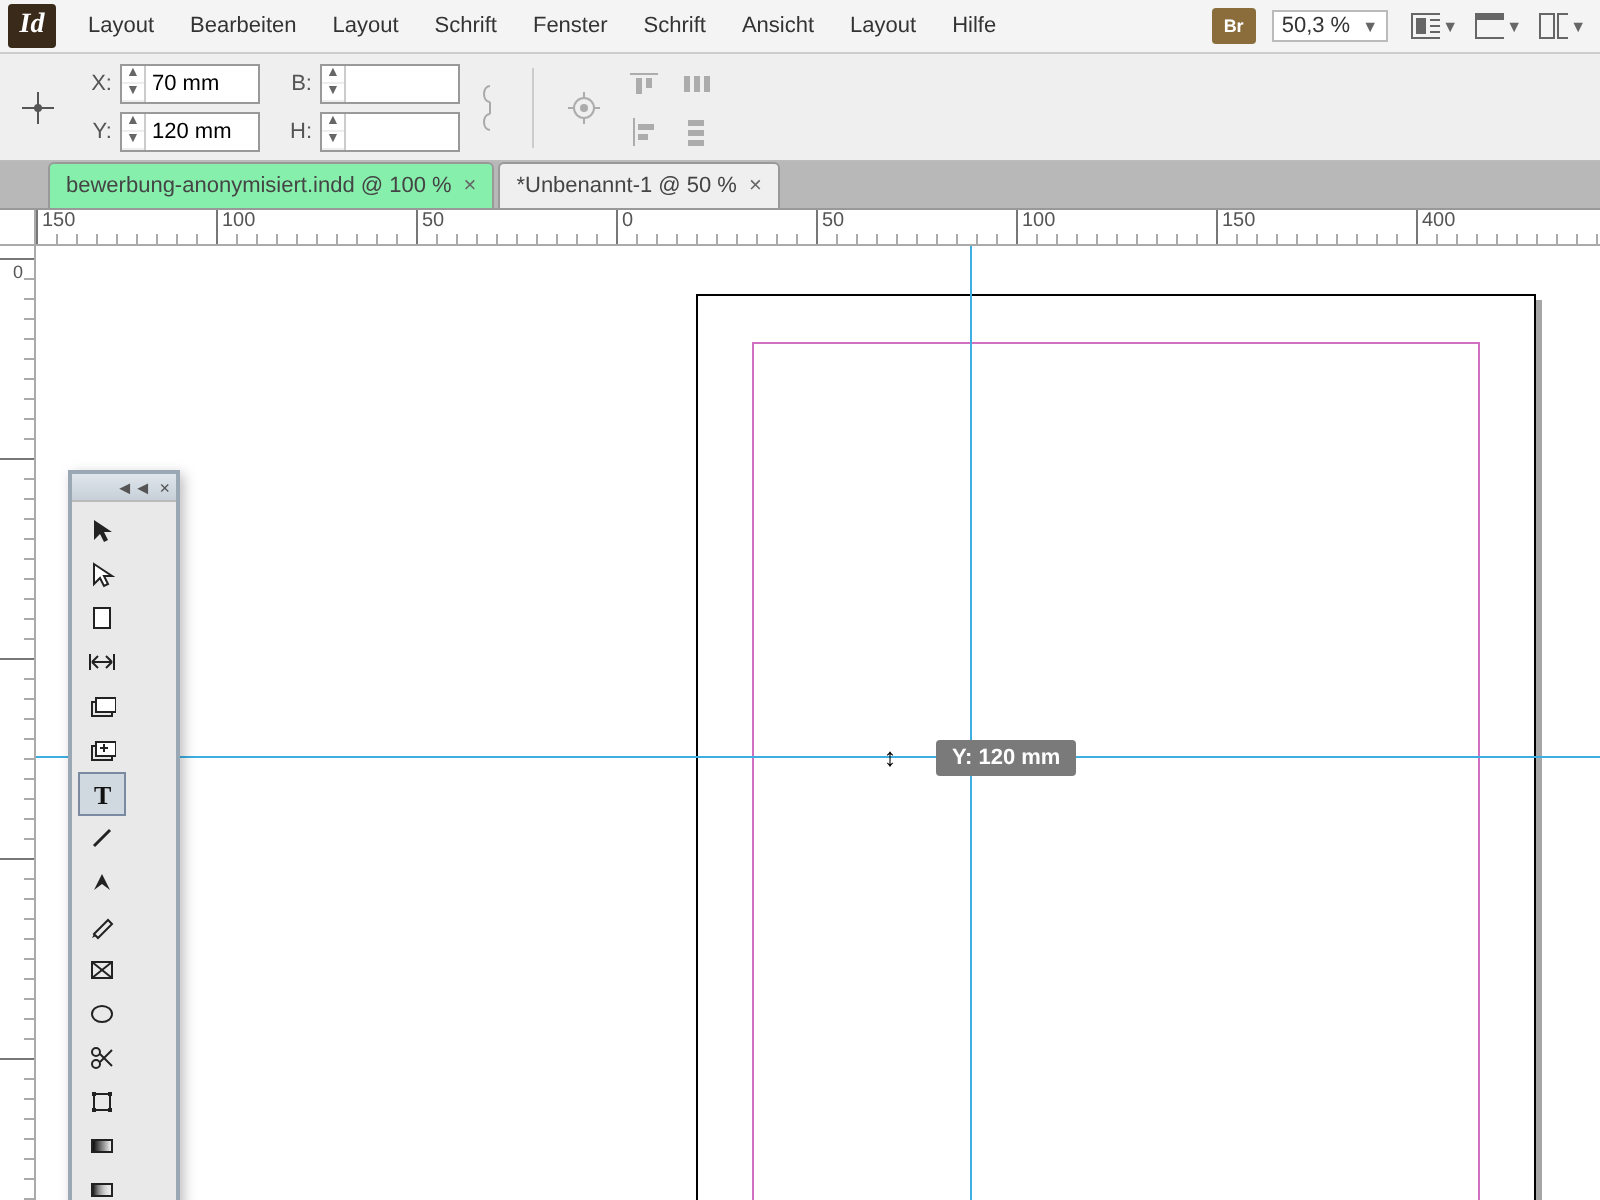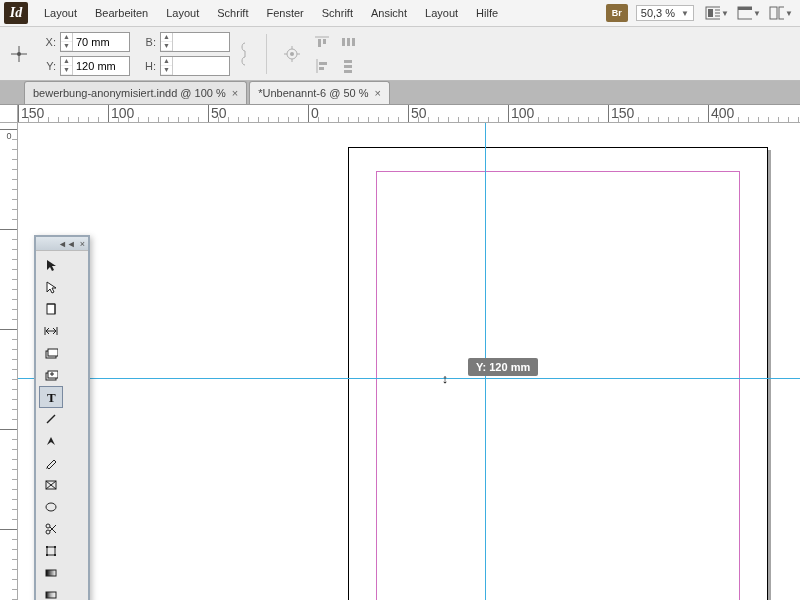--- a/index.html
+++ b/index.html
@@ -17,28 +17,28 @@
 .cb-group{display:flex;flex-direction:column;gap:4px}
 .cb-row{display:flex;align-items:center;gap:4px}
 .cb-lbl{width:18px;text-align:right;color:#555}
 .num-input{display:flex;align-items:center;border:1px solid #999;background:#fff;height:20px}
 .num-input .nud{width:12px;display:flex;flex-direction:column;border-right:1px solid #ccc}
 .num-input .nud div{height:9px;display:flex;align-items:center;justify-content:center;font-size:7px;color:#666;border-bottom:1px solid #eee;cursor:pointer}
 .num-input input{border:0;width:56px;height:18px;font-size:11px;padding:0 3px;outline:none}
 .cb-sep{width:1px;height:40px;background:#ccc;margin:0 6px}
 .mini-icon{width:22px;height:20px;display:flex;align-items:center;justify-content:center;opacity:.55}
 .tabbar{height:24px;background:#b8b8b8;border-bottom:1px solid #999;display:flex;align-items:flex-end;padding-left:24px}
-.tab{height:23px;background:#e5e5e5;border:1px solid #999;border-bottom:0;border-radius:3px 3px 0 0;padding:0 8px;display:flex;align-items:center;gap:6px;margin-right:2px;font-size:11px;color:#444}
+.tab{height:23px;background:#86efac;border:1px solid #999;border-bottom:0;border-radius:3px 3px 0 0;padding:0 8px;display:flex;align-items:center;gap:6px;margin-right:2px;font-size:11px;color:#444}
 .tab.active{background:#efefef}
 .tab .x{font-size:11px;color:#666;cursor:pointer}
 .workspace{position:relative;height:495px;background:#fff}
 .ruler-h{position:absolute;top:0;left:18px;right:0;height:18px;background:#fff;border-bottom:1px solid #aaa;overflow:hidden;z-index:5}
 .ruler-v{position:absolute;top:18px;left:0;width:18px;bottom:0;background:#fff;border-right:1px solid #aaa;overflow:hidden;z-index:5}
 .ruler-corner{position:absolute;top:0;left:0;width:18px;height:18px;background:#fff;border-right:1px solid #aaa;border-bottom:1px solid #aaa;z-index:6}
-.ruler-h .tick-major{position:absolute;top:0;height:18px;border-left:1px solid #777;font-size:14px;color:#555;padding-left:2px}
+.ruler-h .tick-major{position:absolute;top:0;height:18px;border-left:1px solid #777;font-size:10px;color:#555;padding-left:2px}
 .ruler-h .tick-minor{position:absolute;bottom:0;height:5px;border-left:1px solid #aaa}
 .ruler-v .tick-major{position:absolute;left:0;width:18px;border-top:1px solid #777;font-size:9px;color:#555;padding-top:1px;text-align:center}
 .ruler-v .tick-minor{position:absolute;right:0;width:5px;border-top:1px solid #aaa}
 .canvas-area{position:absolute;top:18px;left:18px;right:0;bottom:0;background:#fff;overflow:hidden}
 .page{position:absolute;background:#fff;border:1px solid #000}
 .page-shadow{position:absolute;background:#000;opacity:.35}
 .margin-box{position:absolute;border:1px solid #d070c0}
 .guide-h{position:absolute;left:0;right:0;height:0;border-top:1px solid #3daee0}
 .guide-v{position:absolute;top:0;bottom:0;width:0;border-left:1px solid #3daee0}
 .cursor-mark{position:absolute;width:14px;height:14px;display:flex;align-items:center;justify-content:center;font-size:13px;color:#000}
@@ -200,21 +200,21 @@
     </div>
   </div>
 </div>
 
 <div class="tabbar">
   <div class="tab">
     <span>bewerbung-anonymisiert.indd @ 100 %</span>
     <span class="x">×</span>
   </div>
   <div class="tab active">
-    <span>*Unbenannt-6 @ 50 %</span>
+    <span>*Unbenannt-1 @ 50 %</span>
     <span class="x">×</span>
   </div>
 </div>
 
 <div class="workspace">
   <div class="ruler-corner"></div>
   <div class="ruler-h" id="rulerH">
       <div class="tick-major" style="left: 0px;">150</div>
       <div class="tick-minor" style="left: 10px;"></div>
       <div class="tick-minor" style="left: 20px;"></div>
@@ -347,21 +347,21 @@
       <div class="tick-minor" style="top: 476px;"></div>
     </div>
 
   <div class="canvas-area">
     <div class="page-shadow" id="pageShadow" style="left: 333px; top: 27px; width: 420px; height: 594px;"></div>
     <div class="page" id="page" style="left: 330px; top: 24px; width: 420px; height: 594px;"></div>
     <div class="margin-box" id="marginBox" style="left: 358px; top: 48px; width: 364px; height: 540px;"></div>
     <div class="guide-v" id="guideV" style="left: 467px; top: 0px; height: 100%; bottom: auto;"></div>
     <div class="guide-h" id="guideH" style="top: 255px; left: 0px; right: auto; width: 100%;"></div>
     <div class="cursor-mark" id="cursorMark" style="left: 420px; top: 248px;">↕</div>
-    <div class="coord-tip" id="coordTip" style="left: 450px; top: 235px;">Y: 120 mm</div>
+    <div class="coord-tip" id="coordTip" style="left: 450px; top: 247px;">Y: 120 mm</div>
   </div>
 
   <div class="toolbox">
     <div class="toolbox-hdr">
       <span>◄◄</span>
       <span>×</span>
     </div>
     <div class="tool-grid">
       <div class="tool">
           <svg width="14" height="14">

